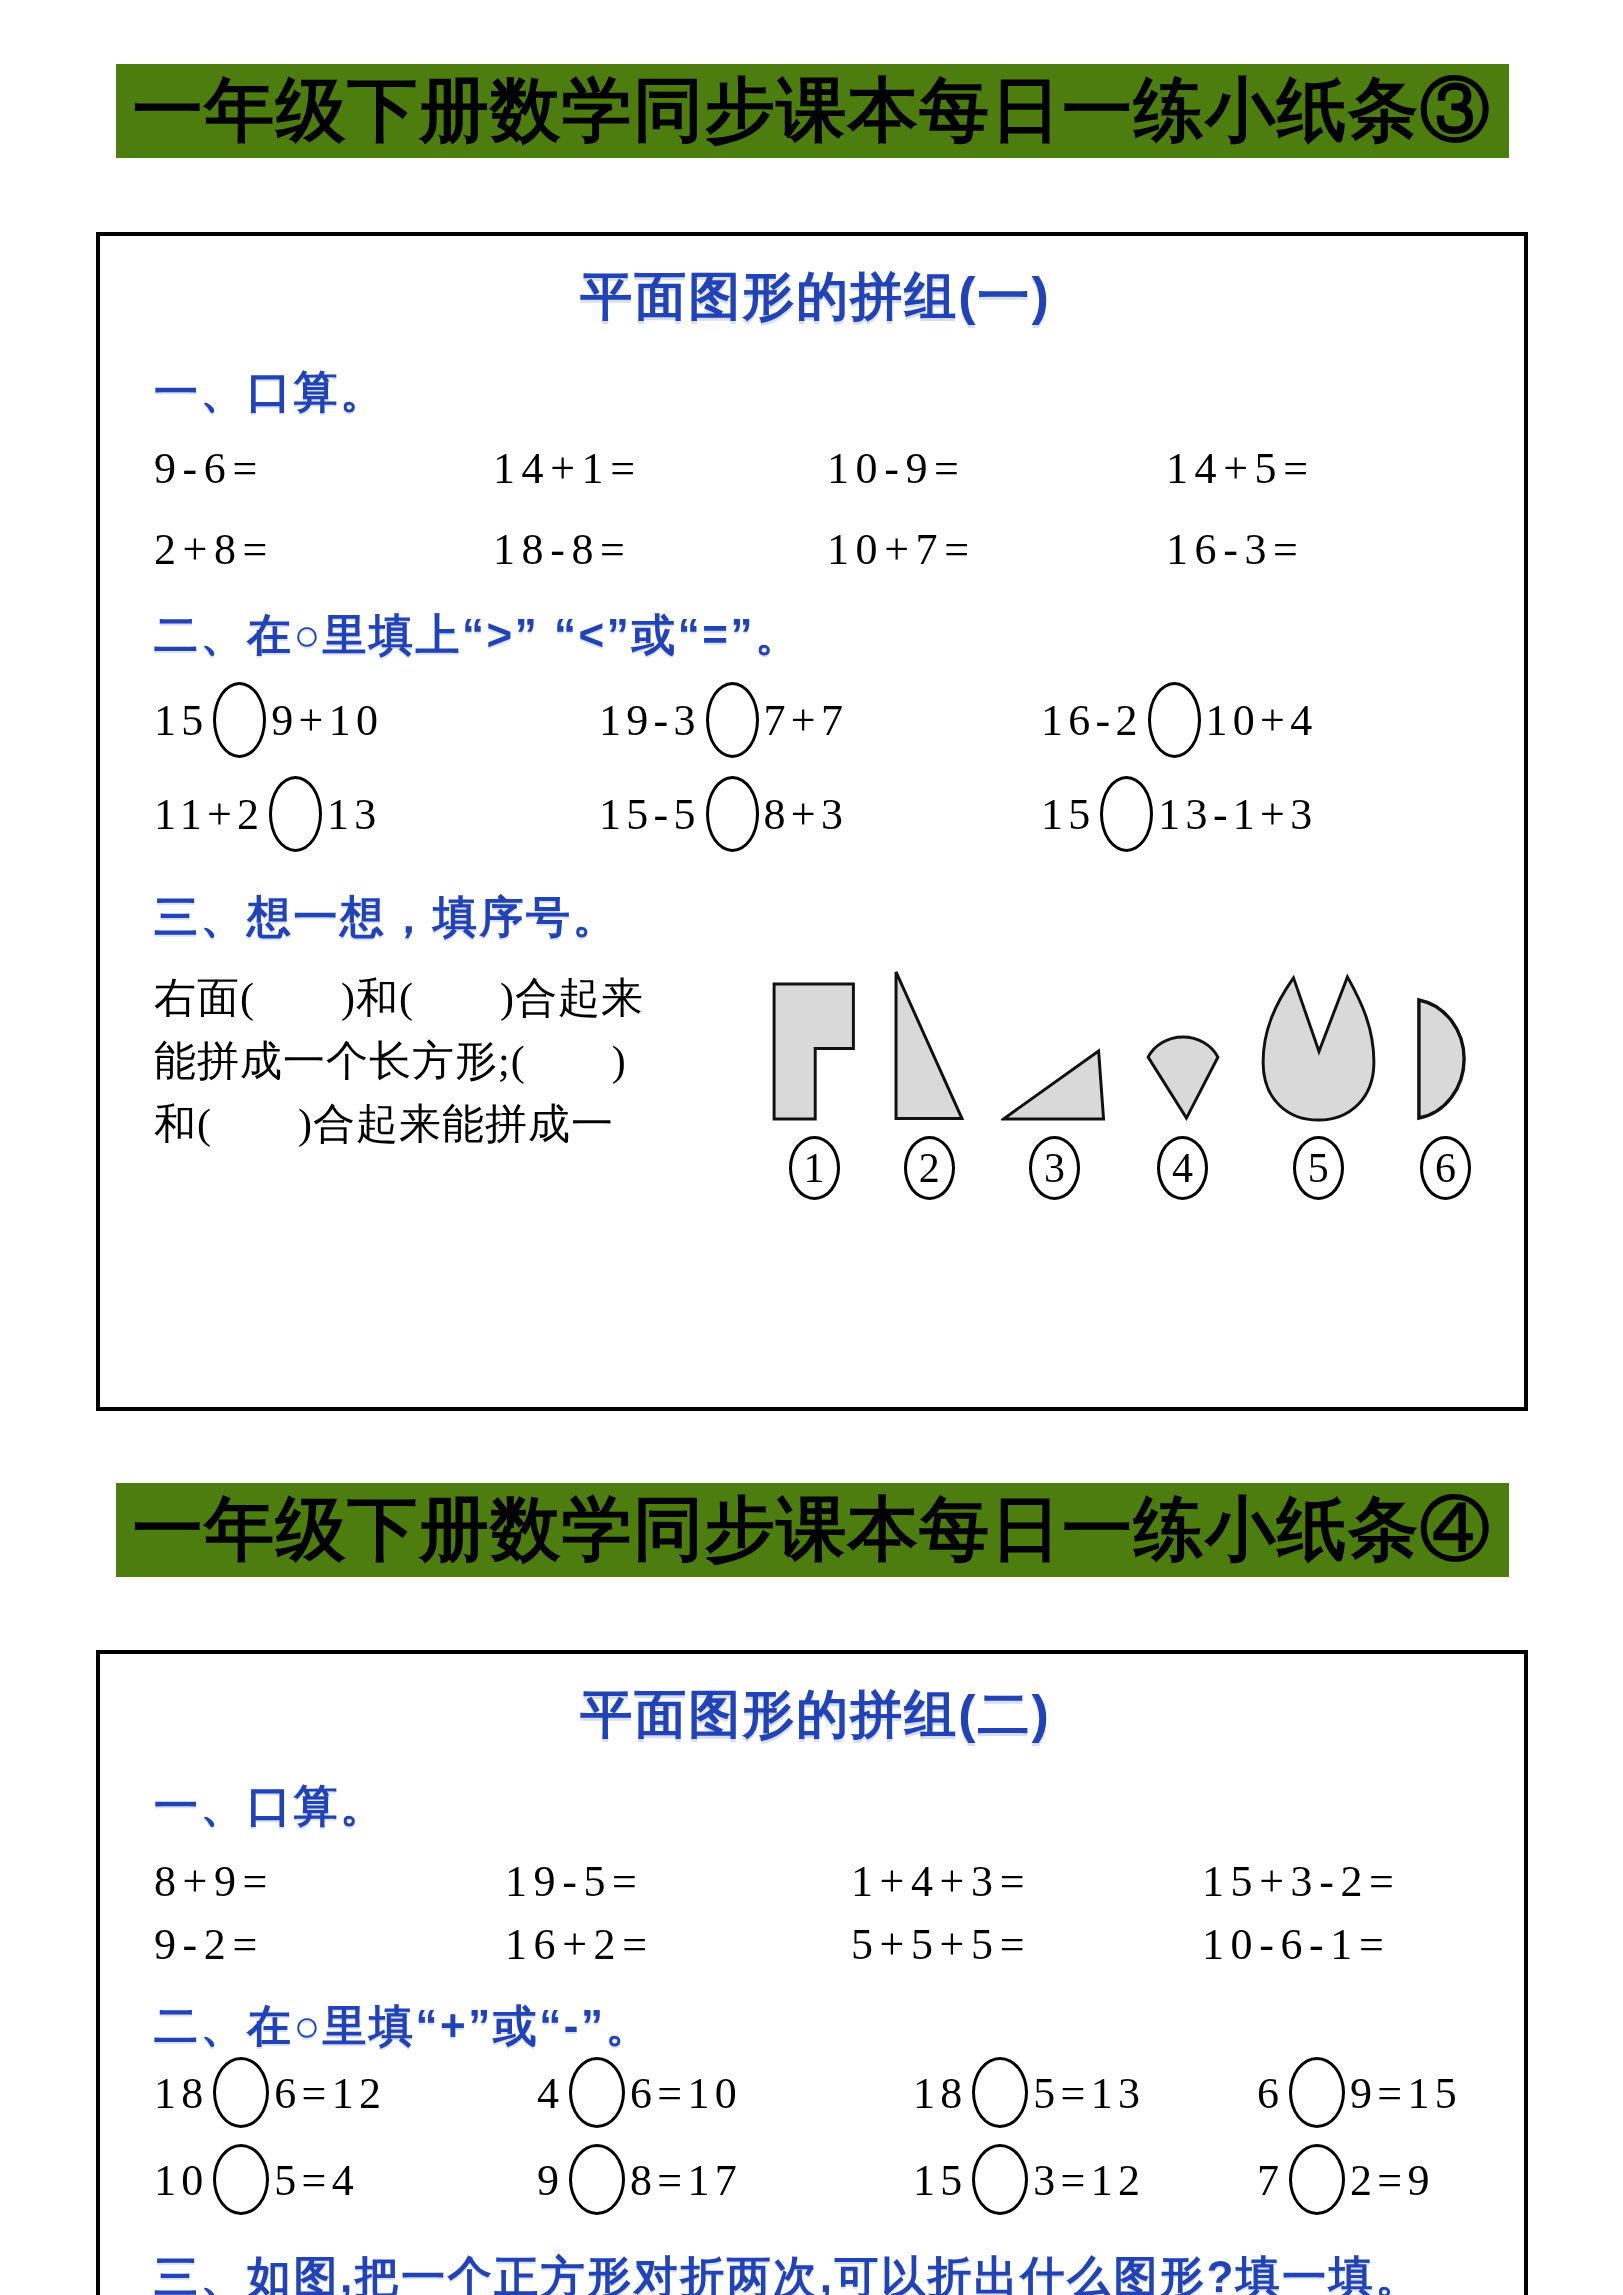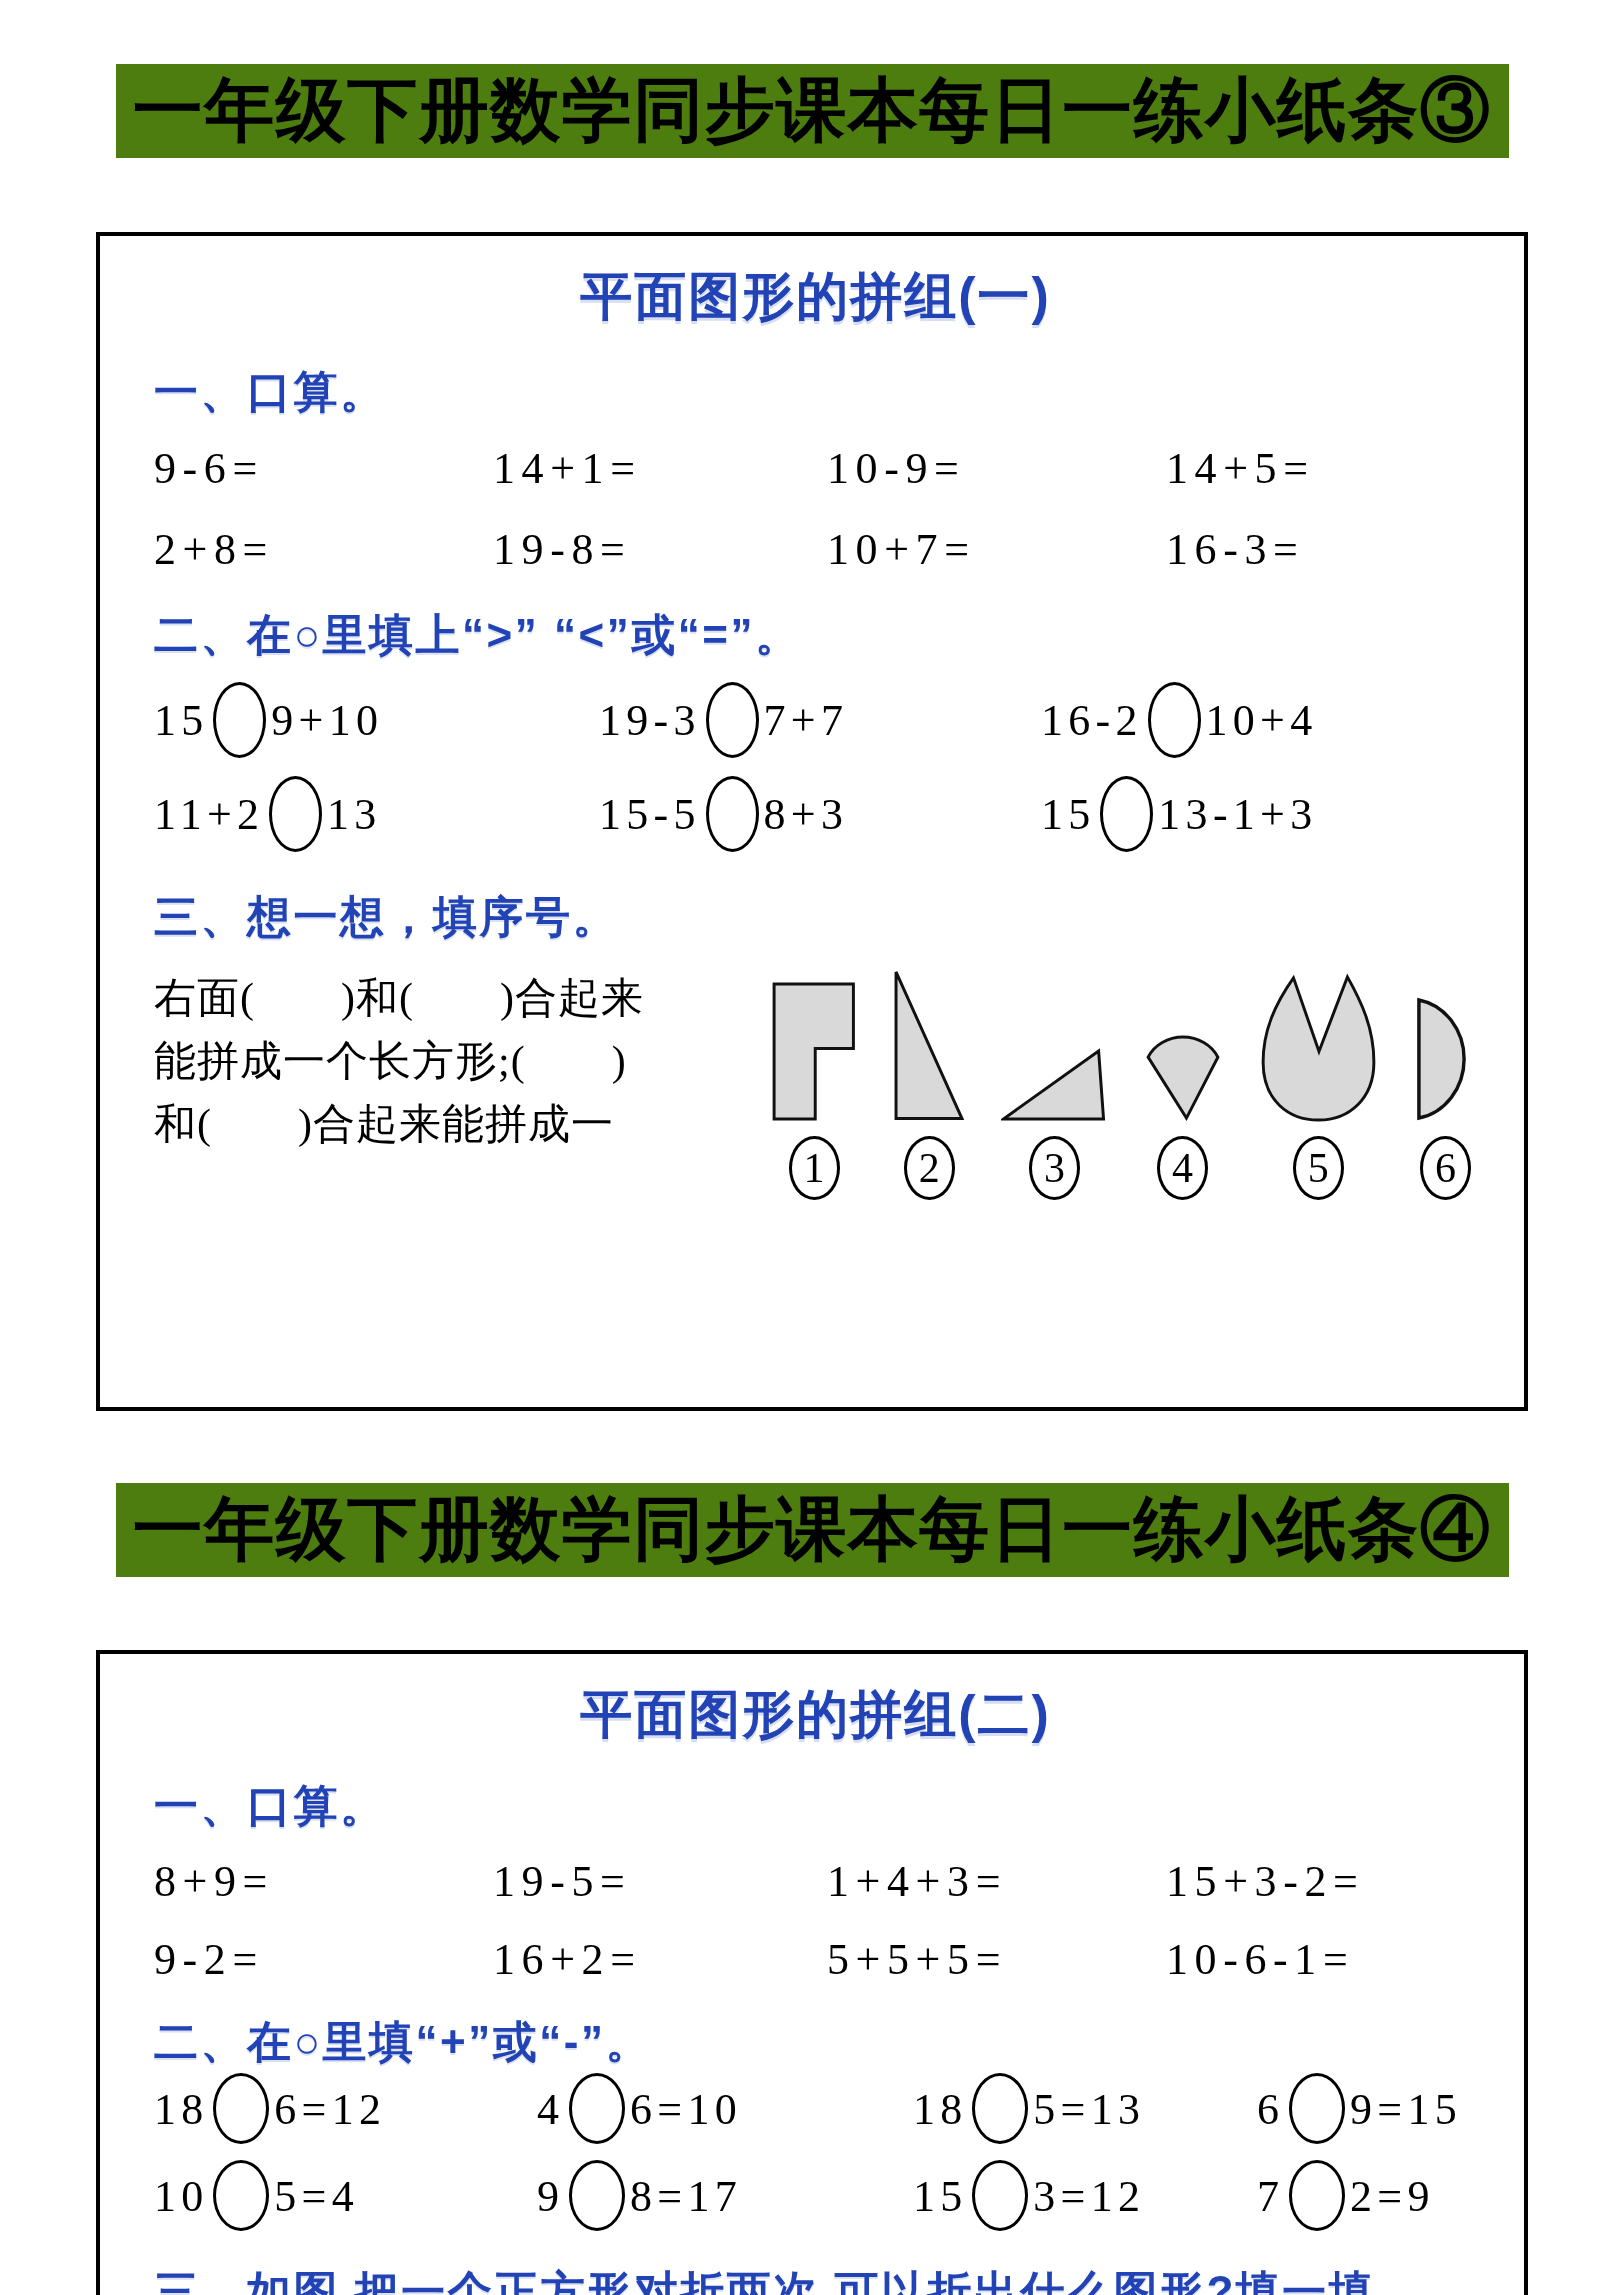--- a/index.html
+++ b/index.html
@@ -35,21 +35,21 @@
     font-size:44px;letter-spacing:2.5px;white-space:nowrap;
     text-shadow:0 2px 0 rgba(33,67,181,0.16);
   }
   .sheet.two .sec-head{margin-top:27.5px;}
   
   .eq-grid{
     display:grid;grid-template-columns:339px 334px 339px auto;
     margin-top:21.6px;row-gap:29.5px;
     font-size:44px;letter-spacing:0.15em;white-space:nowrap;
   }
-  .sheet.two .eq-grid{margin-top:19.7px;row-gap:27.5px;}
+  .sheet.two .eq-grid{margin-top:19.7px;row-gap:27.5px;gap:12px;}
   
   .cmp-grid{
     display:grid;grid-template-columns:445px 442px auto;
     margin-top:22.6px;row-gap:17.7px;align-items:center;
     font-size:44px;letter-spacing:0.12em;white-space:nowrap;
   }
   .fill-grid{
     display:grid;grid-template-columns:383px 376px 344px auto;
     margin-top:6px;row-gap:16px;align-items:center;
     font-size:44px;letter-spacing:0.12em;white-space:nowrap;
@@ -90,21 +90,21 @@
 <section class="sheet one">
   <h1 class="sheet-title">平面图形的拼组(一)</h1>
 
   <h2 class="sec-head">一、口算。</h2>
   <div class="eq-grid">
     <span class="eq">9-6=</span>
     <span class="eq">14+1=</span>
     <span class="eq">10-9=</span>
     <span class="eq">14+5=</span>
     <span class="eq">2+8=</span>
-    <span class="eq">19-8=</span>
+    <span class="eq">18-8=</span>
     <span class="eq">10+7=</span>
     <span class="eq">16-3=</span>
   </div>
 
   <h2 class="sec-head">二、在○里填上“&gt;” “&lt;”或“=”。</h2>
   <div class="cmp-grid">
     <span class="cmp"><span>15</span><span class="oc"></span><span>9+10</span></span>
     <span class="cmp"><span>19-3</span><span class="oc"></span><span>7+7</span></span>
     <span class="cmp"><span>16-2</span><span class="oc"></span><span>10+4</span></span>
     <span class="cmp"><span>11+2</span><span class="oc"></span><span>13</span></span>

